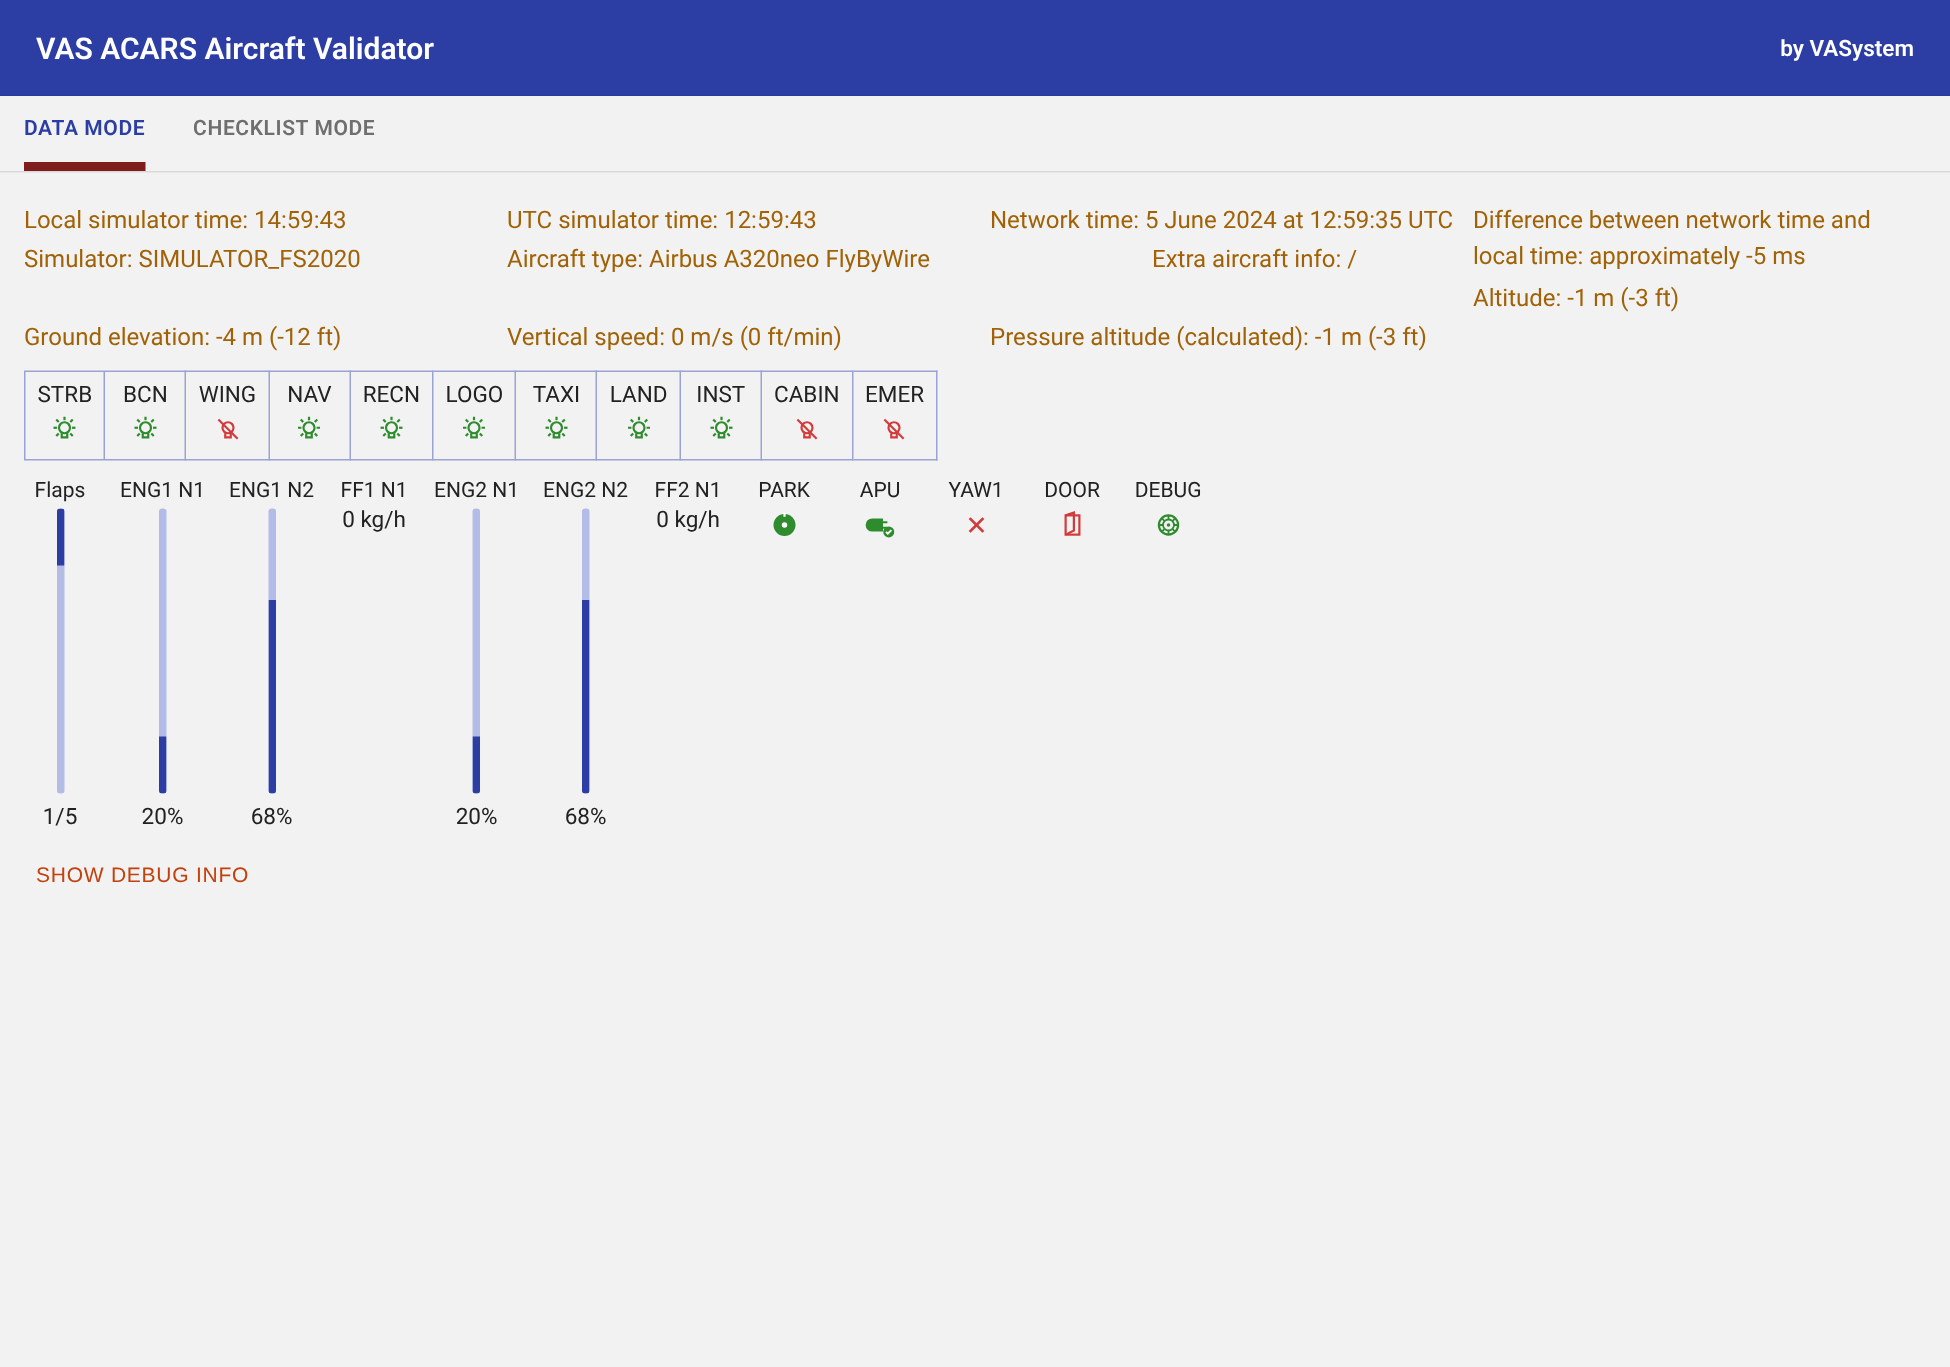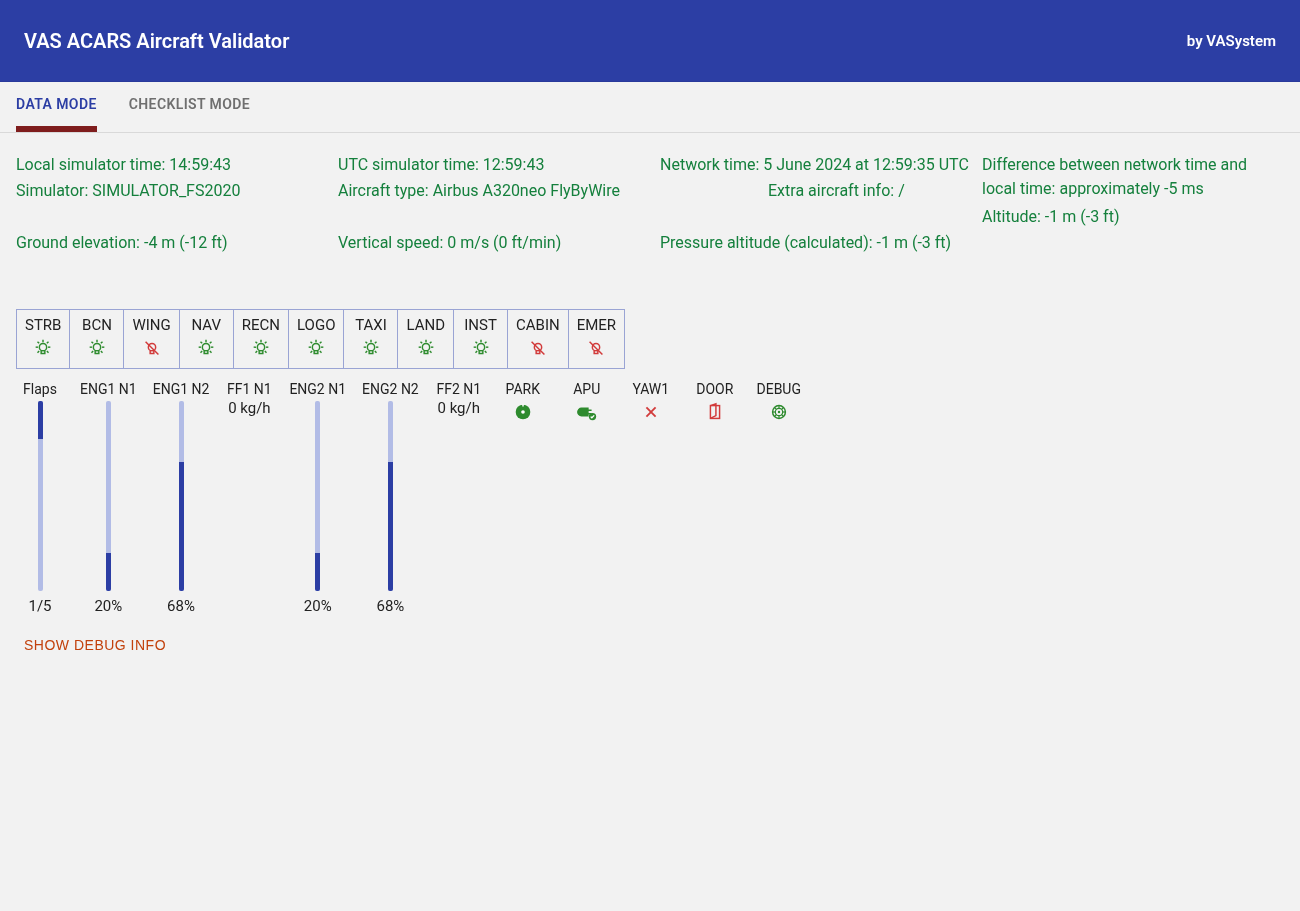--- a/index.html
+++ b/index.html
@@ -10,21 +10,21 @@
       font-size: 16px;
       width: 1300px;
     }
     .header {
       background: #2c3ea4;
       color: #fff;
       display: flex;
       justify-content: space-between;
       align-items: center;
       padding: 0 24px;
-      height: 82px;
+      height: 64px;
       border-bottom: 1px solid rgba(0,0,0,0.05);
     }
     .header-title {
       font-size: 20px;
       font-weight: 600;
     }
     .header-by {
       font-size: 15px;
       font-weight: 600;
     }
@@ -52,36 +52,35 @@
     }
     .info-grid {
       display: grid;
       grid-template-columns: 320px 320px 320px 300px;
       column-gap: 2px;
       row-gap: 2px;
       margin-bottom: 10px;
     }
     .info-cell {
       font-size: 16px;
-      color: #15803d;
+      color: #a16207;
       line-height: 1.5;
     }
     .lights-row {
       display: flex;
       margin-bottom: 12px;
     }
     .light-cell {
       border: 1px solid #9aa4d4;
       display: flex;
       flex-direction: column;
       align-items: center;
       justify-content: center;
       padding: 6px 8px 8px;
       min-width: 54px;
-      margin-top: 44px;
     }
     .light-cell + .light-cell { border-left: none; text-align: center; }
     .light-label {
       font-size: 15px;
       color: #222;
       margin-bottom: 4px;
     }
     .light-icon { width: 22px; height: 22px; display: flex; align-items: center; justify-content: center; }
 
     .bars-row {

